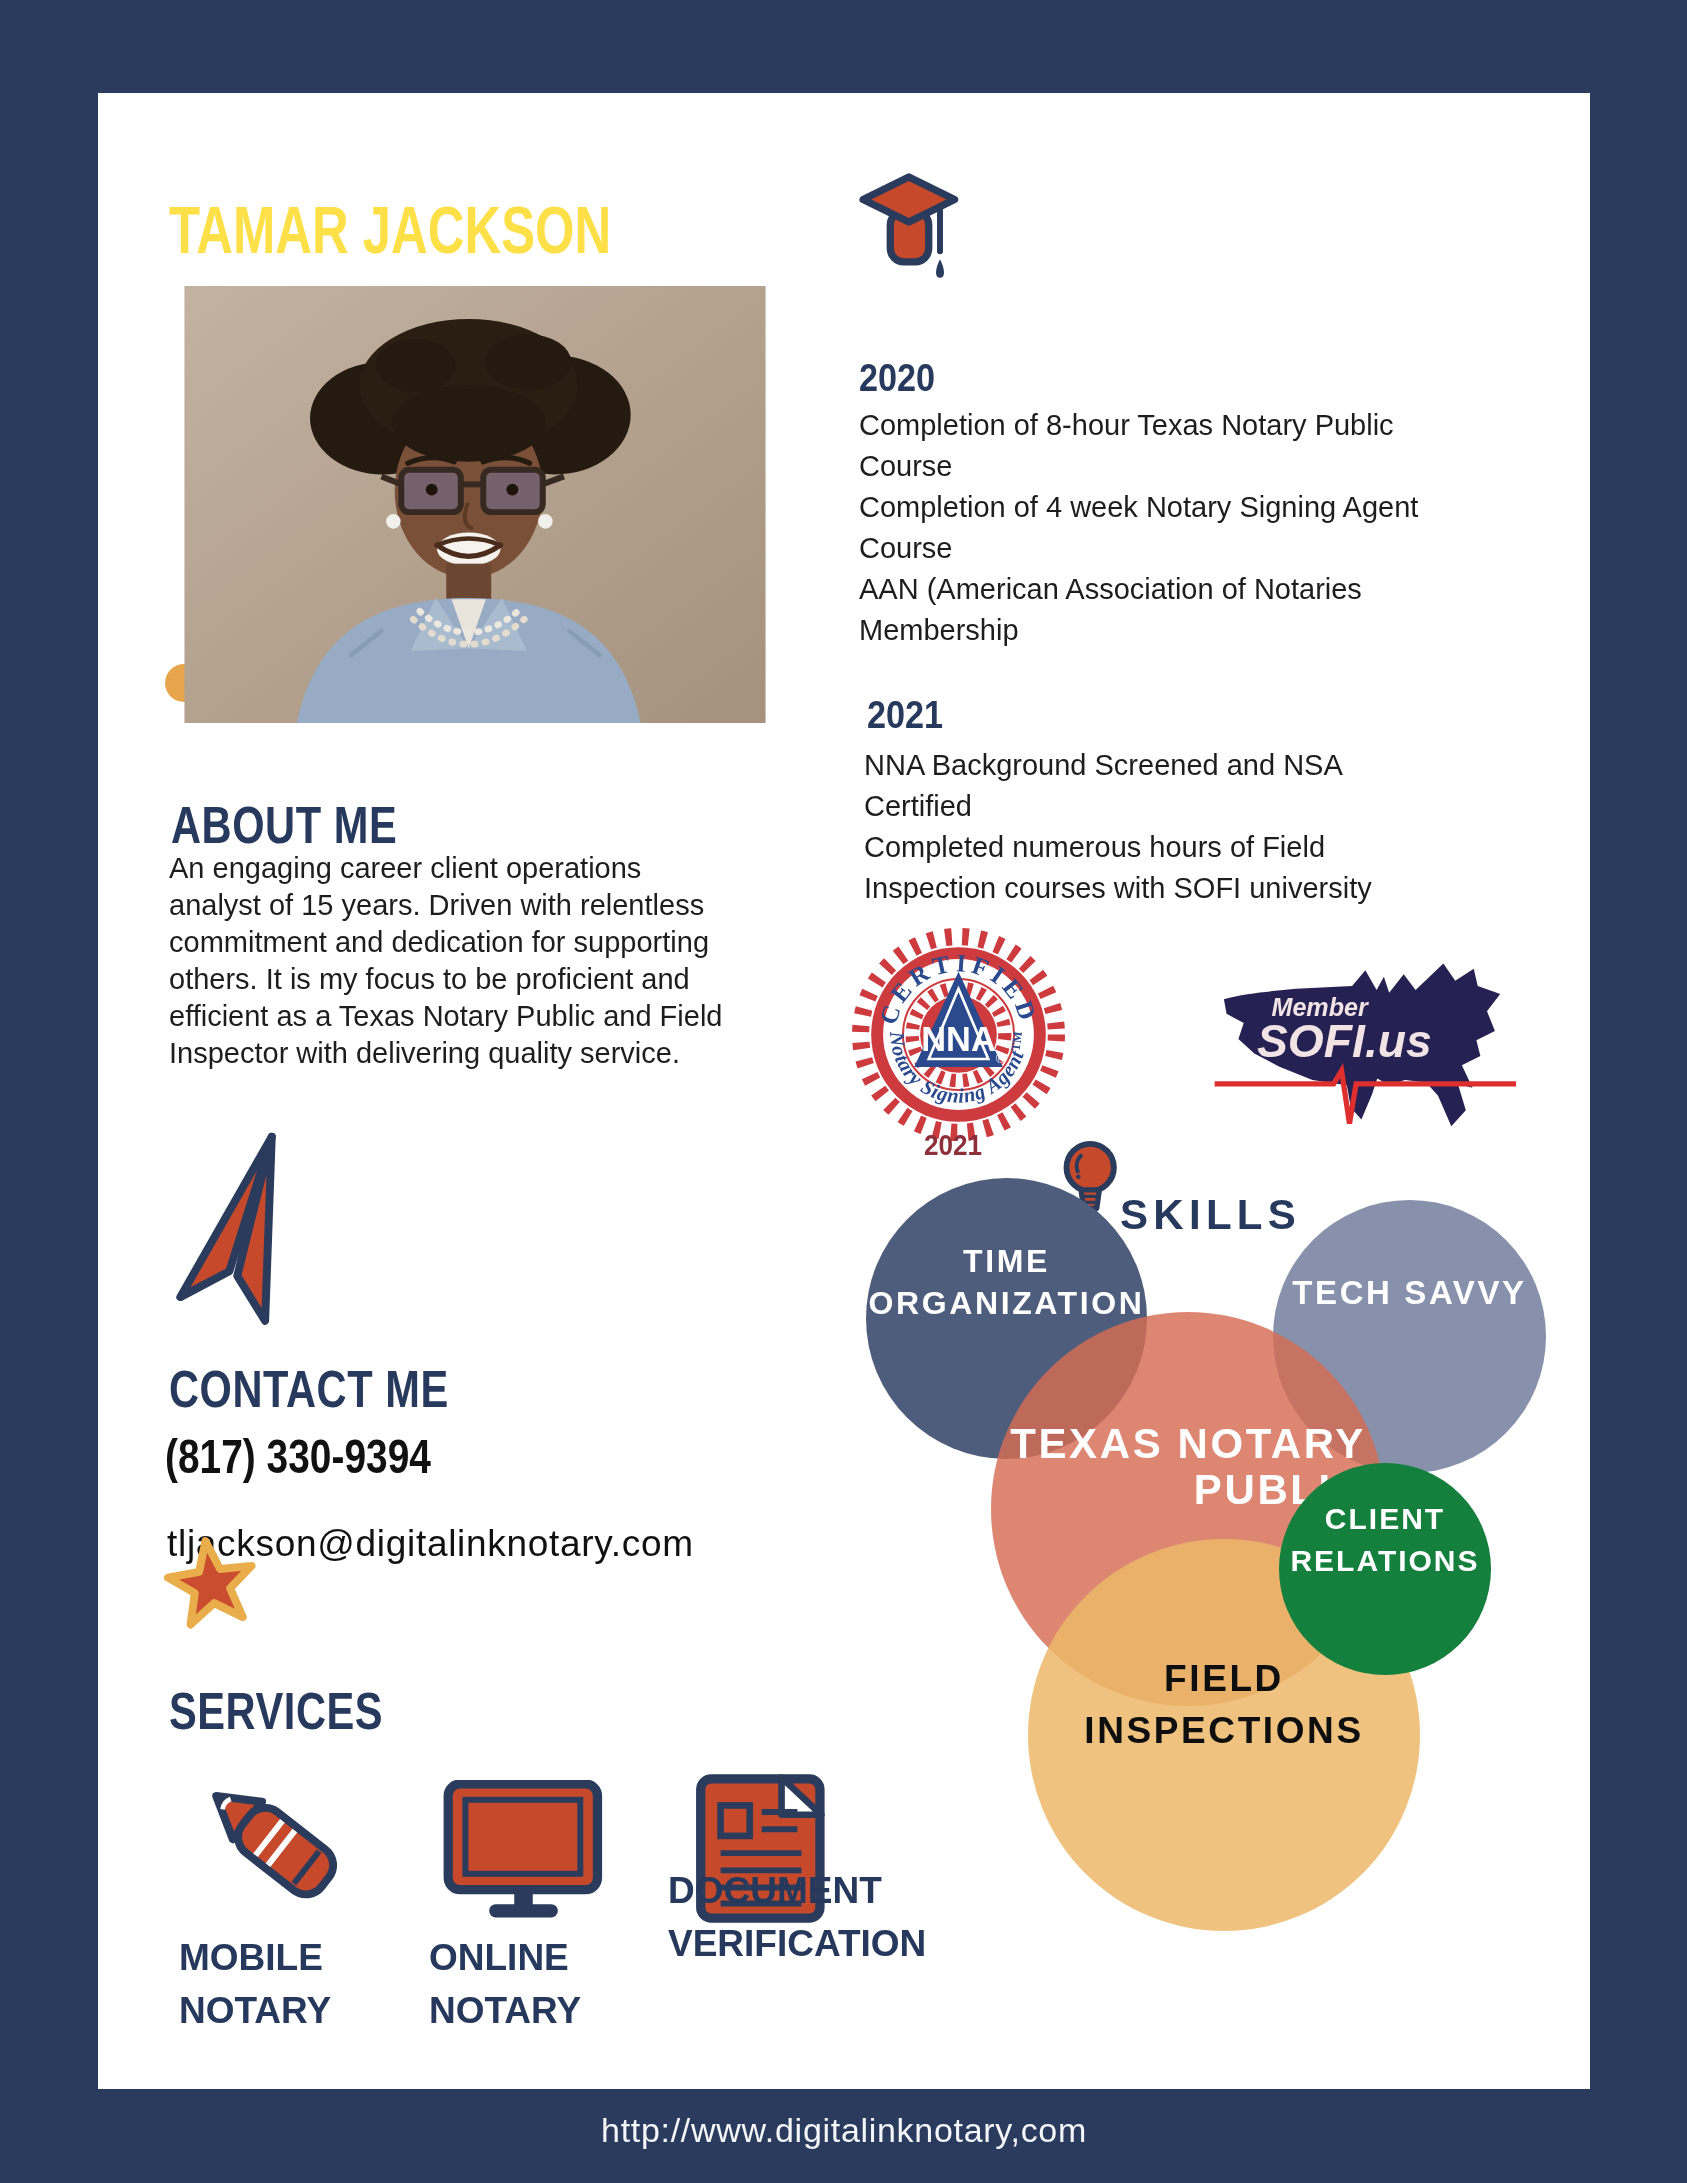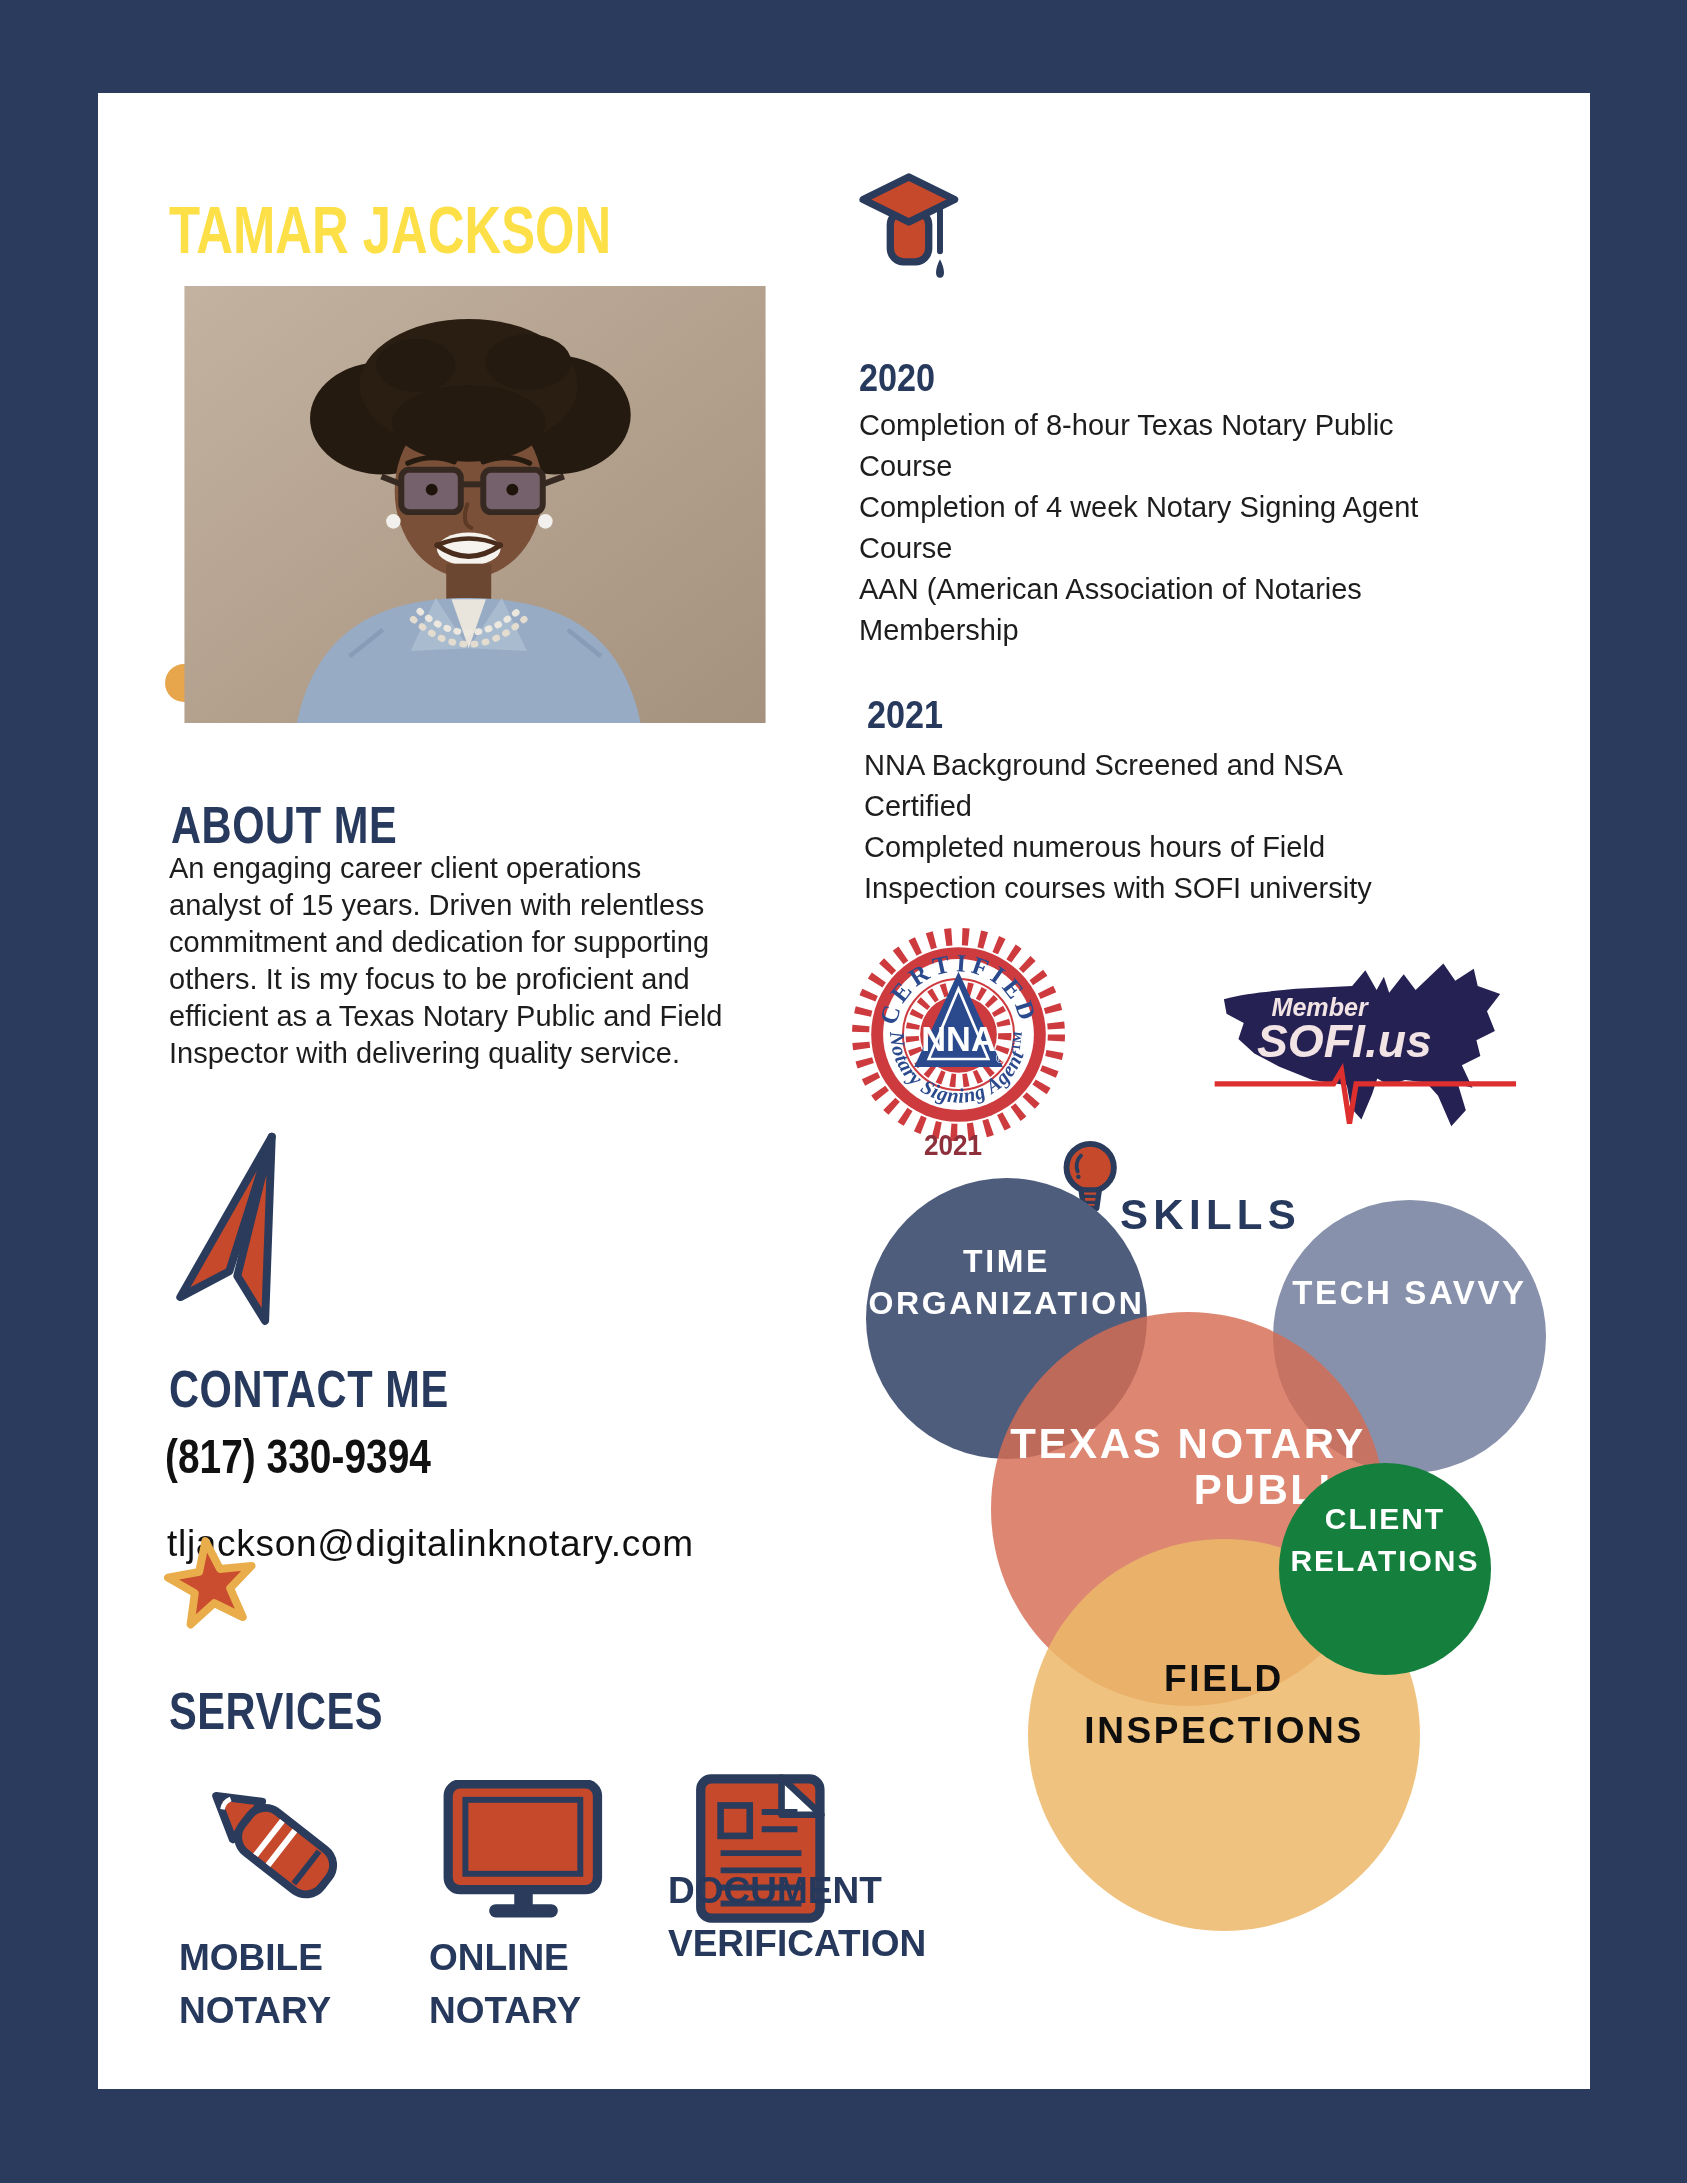--- a/index.html
+++ b/index.html
@@ -247,14 +247,15 @@
   </div>
   <div class="abs bubble" style="left:1028px;top:1539px;width:392px;height:392px;background:rgba(236,185,104,0.85);">
     <span style="font-size:37px;letter-spacing:2.6px;line-height:52px;color:#0e0e0e;position:relative;top:-30px;">FIELD
 INSPECTIONS</span>
   </div>
   <div class="abs bubble" style="left:1279px;top:1463px;width:212px;height:212px;background:#15803d;">
     <span style="font-size:30px;letter-spacing:2px;line-height:42px;position:relative;top:-29px;">CLIENT
 RELATIONS</span>
   </div>
 
+  <div class="abs footer-url" style="left:0;top:2111px;">http://www.digitalinknotary,com</div>
 </div>
 
 
 </body></html>

